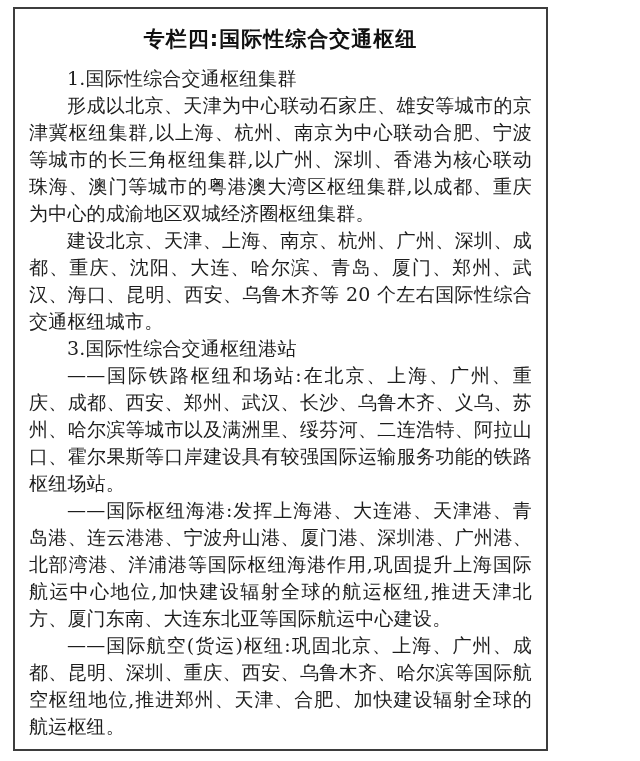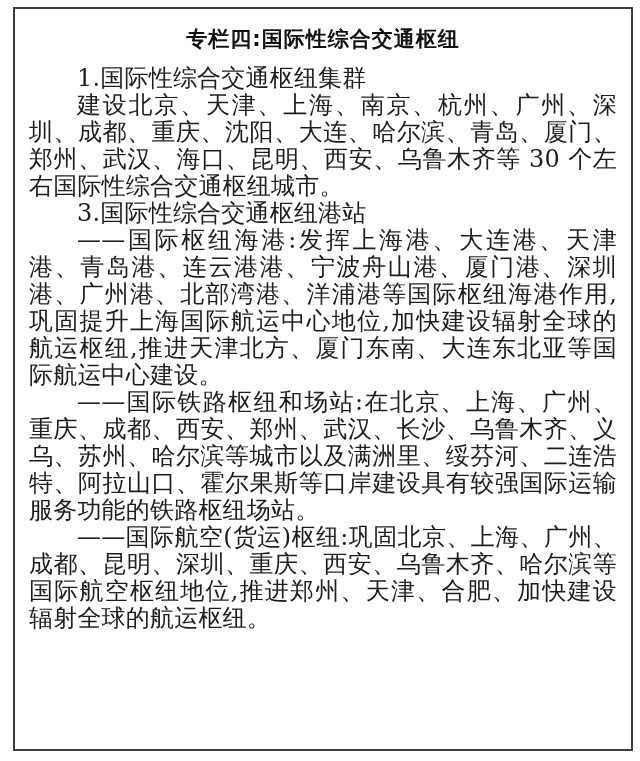--- a/index.html
+++ b/index.html
@@ -16,55 +16,56 @@
     overflow:hidden;
   }
   .page{
     position:relative;
     width:640px;height:761px;
     background:var(--bg-color);
   }
   .panel{
     position:absolute;
     left:13px;top:7px;
-    width:620px;height:744px;
+    width:535px;height:744px;
     box-sizing:border-box;
     border:2px solid var(--border-color);
     background:var(--bg-color);
     padding:10px 14px 16px 14px;
     overflow:hidden;
   }
   .panel-title{
     text-align:center;
     font-family:"DejaVu Sans","Liberation Sans",sans-serif;
     font-weight:bold;
     font-size:21px;
     line-height:28px;
     letter-spacing:1px;
     color:var(--title-color);
     margin:6px 0 12px 0;
   }
   .panel-body p{
     margin:0;
-    font-size:24px;
+    font-size:19px;
     line-height:27px;
     text-align:justify;
     text-indent:2em;
     color:var(--text-color);
     letter-spacing:0.2px;
   }
 </style>
 </head>
 <body>
 
 <div class="page">
   <div class="panel">
     <div class="panel-title">专栏四:国际性综合交通枢纽</div>
     <div class="panel-body">
         <p class="block heading">1.国际性综合交通枢纽集群</p>
-        <p class="block para">建设北京、天津、上海、南京、杭州、广州、深圳、成都、重庆、沈阳、大连、哈尔滨、青岛、厦门、郑州、武汉、海口、昆明、西安、乌鲁木齐等 30 个左右国际性综合交通枢纽城市。</p>
+        <p class="block para">形成以北京、天津为中心联动石家庄、雄安等城市的京津冀枢纽集群,以上海、杭州、南京为中心联动合肥、宁波等城市的长三角枢纽集群,以广州、深圳、香港为核心联动珠海、澳门等城市的粤港澳大湾区枢纽集群,以成都、重庆为中心的成渝地区双城经济圈枢纽集群。</p>
+        <p class="block para">建设北京、天津、上海、南京、杭州、广州、深圳、成都、重庆、沈阳、大连、哈尔滨、青岛、厦门、郑州、武汉、海口、昆明、西安、乌鲁木齐等 20 个左右国际性综合交通枢纽城市。</p>
         <p class="block heading">3.国际性综合交通枢纽港站</p>
+        <p class="block para">——国际铁路枢纽和场站:在北京、上海、广州、重庆、成都、西安、郑州、武汉、长沙、乌鲁木齐、义乌、苏州、哈尔滨等城市以及满洲里、绥芬河、二连浩特、阿拉山口、霍尔果斯等口岸建设具有较强国际运输服务功能的铁路枢纽场站。</p>
         <p class="block para">——国际枢纽海港:发挥上海港、大连港、天津港、青岛港、连云港港、宁波舟山港、厦门港、深圳港、广州港、北部湾港、洋浦港等国际枢纽海港作用,巩固提升上海国际航运中心地位,加快建设辐射全球的航运枢纽,推进天津北方、厦门东南、大连东北亚等国际航运中心建设。</p>
-        <p class="block para">——国际铁路枢纽和场站:在北京、上海、广州、重庆、成都、西安、郑州、武汉、长沙、乌鲁木齐、义乌、苏州、哈尔滨等城市以及满洲里、绥芬河、二连浩特、阿拉山口、霍尔果斯等口岸建设具有较强国际运输服务功能的铁路枢纽场站。</p>
         <p class="block para">——国际航空(货运)枢纽:巩固北京、上海、广州、成都、昆明、深圳、重庆、西安、乌鲁木齐、哈尔滨等国际航空枢纽地位,推进郑州、天津、合肥、加快建设辐射全球的航运枢纽。</p>
       </div>
   </div>
 </div>
 
 </body></html>

